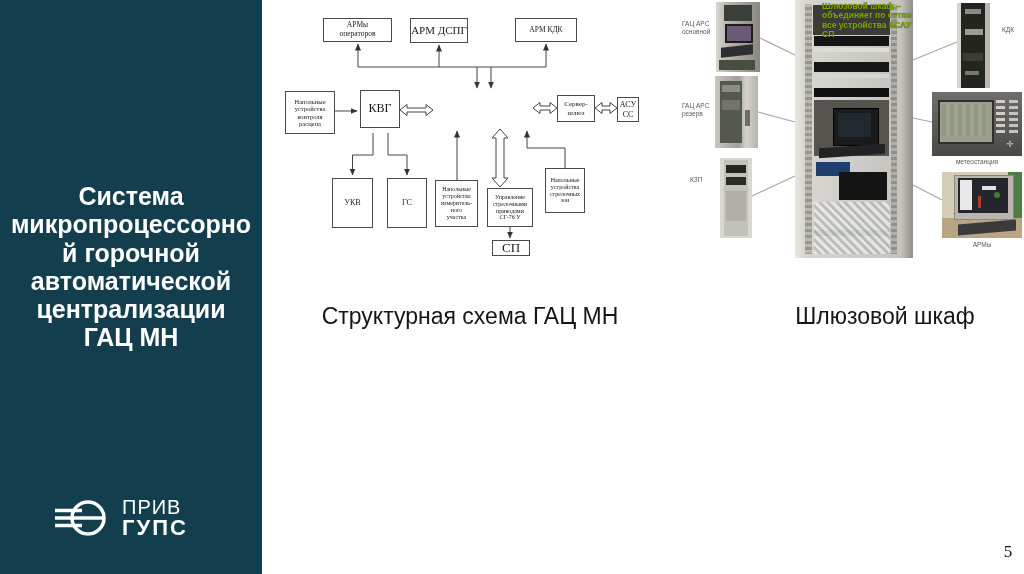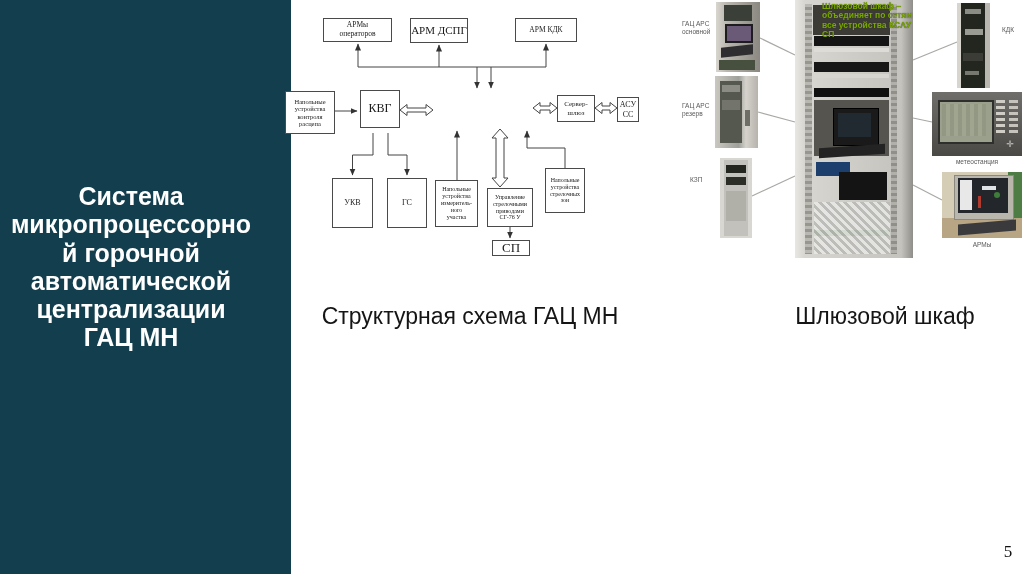--- a/index.html
+++ b/index.html
@@ -1,19 +1,19 @@
 <!DOCTYPE html>
 <html style="--sidebar: #123e4d; --green: #7aa800;"><head>
 <meta charset="utf-8">
 <style>
   html,body{margin:0;padding:0;}
   .slide{position:relative;width:1024px;height:574px;background:#ffffff;overflow:hidden;
          font-family:"Liberation Sans",sans-serif;}
   
-  .sidebar{position:absolute;left:0;top:0;width:262px;height:574px;background:var(--sidebar,#123e4d);padding-left:29px;}
+  .sidebar{position:absolute;left:0;top:0;width:262px;height:574px;background:var(--sidebar,#123e4d);}
   .sidebar-title{position:absolute;left:4px;top:182px;width:254px;color:#ffffff;
                  font-weight:bold;font-size:25px;line-height:1.13;text-align:center;white-space:pre-line;}
   .logo{position:absolute;left:52px;top:488px;display:flex;align-items:center;gap:10px;}
   .logo-text{color:#ffffff;line-height:1.0;}
   .logo-prefix{font-size:20px;letter-spacing:1px;font-weight:400;}
   .logo-name{font-size:22px;letter-spacing:2px;font-weight:bold;}
   
   .diagram{position:absolute;left:278px;top:8px;width:386px;height:256px;}
   .dbox{position:absolute;border:1px solid #4a4a4a;background:#fff;display:flex;align-items:center;
         justify-content:center;text-align:center;font-family:"Liberation Serif",serif;color:#1a1a1a;
@@ -35,20 +35,32 @@
 
 <div class="slide">
 
   <div class="sidebar">
     <div class="sidebar-title">Система
 микропроцессорно
 й горочной
 автоматической
 централизации
 ГАЦ МН</div>
+    <div class="logo">
+      <svg width="60" height="60" viewBox="0 0 60 60">
+        <circle cx="36" cy="30" r="16" fill="none" stroke="#ffffff" stroke-width="3.5"></circle>
+        <line x1="3" y1="22.5" x2="30" y2="22.5" stroke="#ffffff" stroke-width="3.5"></line>
+        <line x1="3" y1="30" x2="52" y2="30" stroke="#ffffff" stroke-width="3.5"></line>
+        <line x1="3" y1="37.5" x2="30" y2="37.5" stroke="#ffffff" stroke-width="3.5"></line>
+      </svg>
+      <div class="logo-text">
+        <div class="logo-prefix">ПРИВ</div>
+        <div class="logo-name">ГУПС</div>
+      </div>
+    </div>
   </div>
 
   <div class="diagram">
     <svg class="dsvg" width="386" height="256" viewBox="0 0 386 256">
       <defs>
         <marker id="arr" markerWidth="9" markerHeight="8" refX="6.5" refY="3" orient="auto" markerUnits="userSpaceOnUse">
           <path d="M0,0 L7,3 L0,6 Z" fill="#333"></path>
         </marker>
       </defs>
       <g stroke="#444" stroke-width="1" fill="none">

